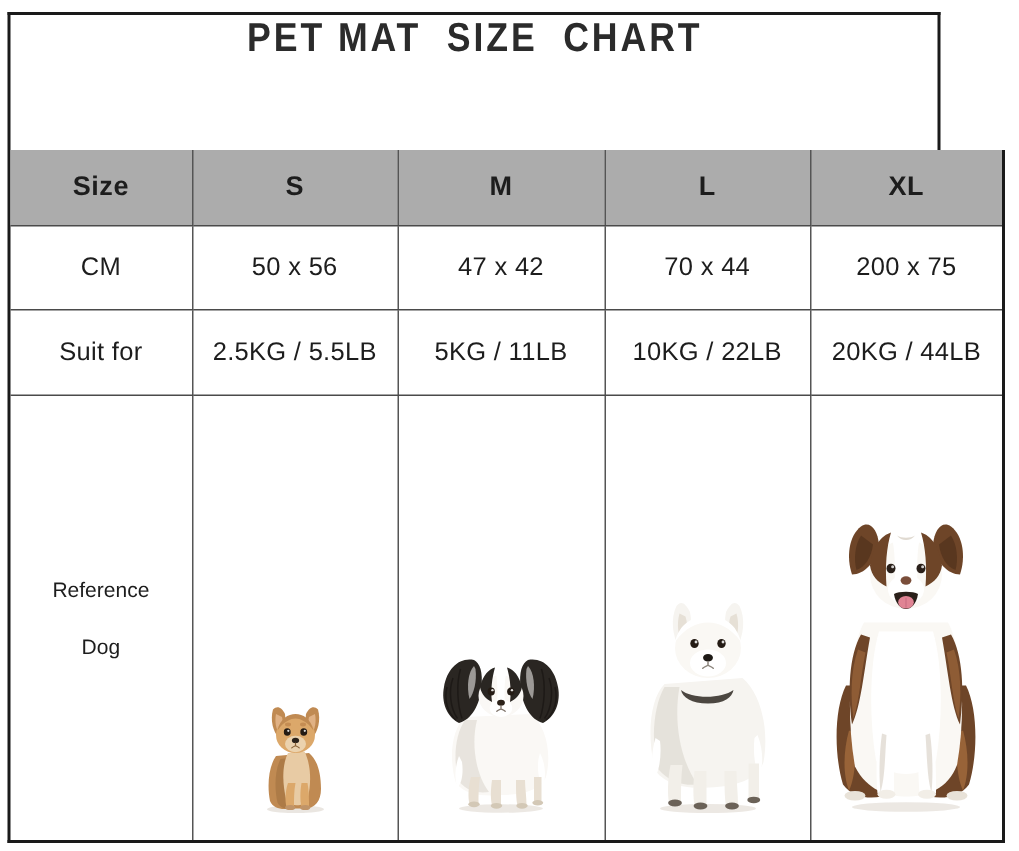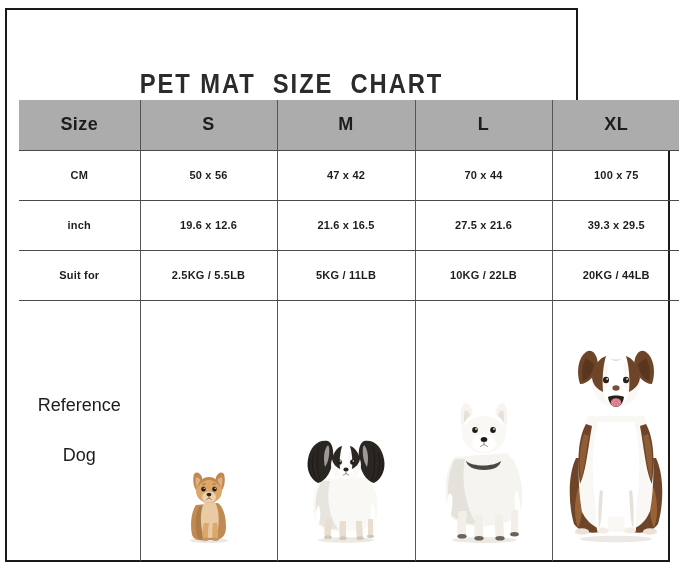--- a/index.html
+++ b/index.html
@@ -17,26 +17,26 @@
     width: 679px;
     height: 567px;
     background: #ffffff;
   }
 
   
   .title-band {
     position: absolute;
     left: 5px;
     top: 8px;
-    width: 573px;
+    width: 622px;
     height: 92px;
     border: 2px solid #1a1a1a;
     border-bottom: none;
     display: flex;
-    align-items: flex-end;
+    align-items: flex-start;
     justify-content: center;
     background: #ffffff;
   }
 
   .chart-title {
     font-family: "Liberation Sans", sans-serif;
     font-size: 27px;
     font-weight: bold;
     color: #2b2b2b;
     letter-spacing: 2.2px;
@@ -48,21 +48,20 @@
   
   .table-wrap {
     position: absolute;
     left: 5px;
     top: 100px;
     width: 665px;
     height: 462px;
     border: 2px solid #1a1a1a;
     border-top: none;
     background: #ffffff;
-    padding-left: 12px;
   }
 
   table.size-table {
     width: 100%;
     height: 100%;
     border-collapse: collapse;
     table-layout: fixed;
   }
 
   table.size-table col.c-label { width: 121px; }
@@ -86,37 +85,37 @@
     background: #acacac;
     height: 50px;
     font-size: 18px;
     font-weight: bold;
     letter-spacing: 0.4px;
     border-bottom: 1px solid #3a3a3a;
   }
 
   tbody tr.data-row td {
     height: 50px;
-    font-size: 11px;
-    font-weight: bold;
+    font-size: 17px;
+    font-weight: normal;
     letter-spacing: 0.2px;
   }
 
   tbody tr.data-row:last-of-type td {
     border-bottom: 2px solid #1a1a1a;
   }
 
   tbody tr.dog-row td {
     height: 261px;
     border-bottom: none;
     padding: 0;
   }
 
   .ref-label {
-    font-size: 18px;
+    font-size: 14px;
     line-height: 2.75;
     color: #1d1d1d;
     white-space: pre-line;
   }
 
   .dog-cell {
     position: relative;
     height: 100%;
   }
 
@@ -161,30 +160,23 @@
         </tr>
       </thead>
 
       <tbody>
 
         <tr class="data-row">
           <td>CM</td>
           <td>50 x 56</td>
           <td>47 x 42</td>
           <td>70 x 44</td>
-          <td>100 x 75</td>
+          <td>200 x 75</td>
         </tr>
 
-        <tr class="data-row">
-          <td>inch</td>
-          <td>19.6 x 12.6</td>
-          <td>21.6 x 16.5</td>
-          <td>27.5 x 21.6</td>
-          <td>39.3 x 29.5</td>
-        </tr>
 
         <tr class="data-row">
           <td>Suit for</td>
           <td>2.5KG / 5.5LB</td>
           <td>5KG / 11LB</td>
           <td>10KG / 22LB</td>
           <td>20KG / 44LB</td>
         </tr>
 
         <tr class="dog-row">

